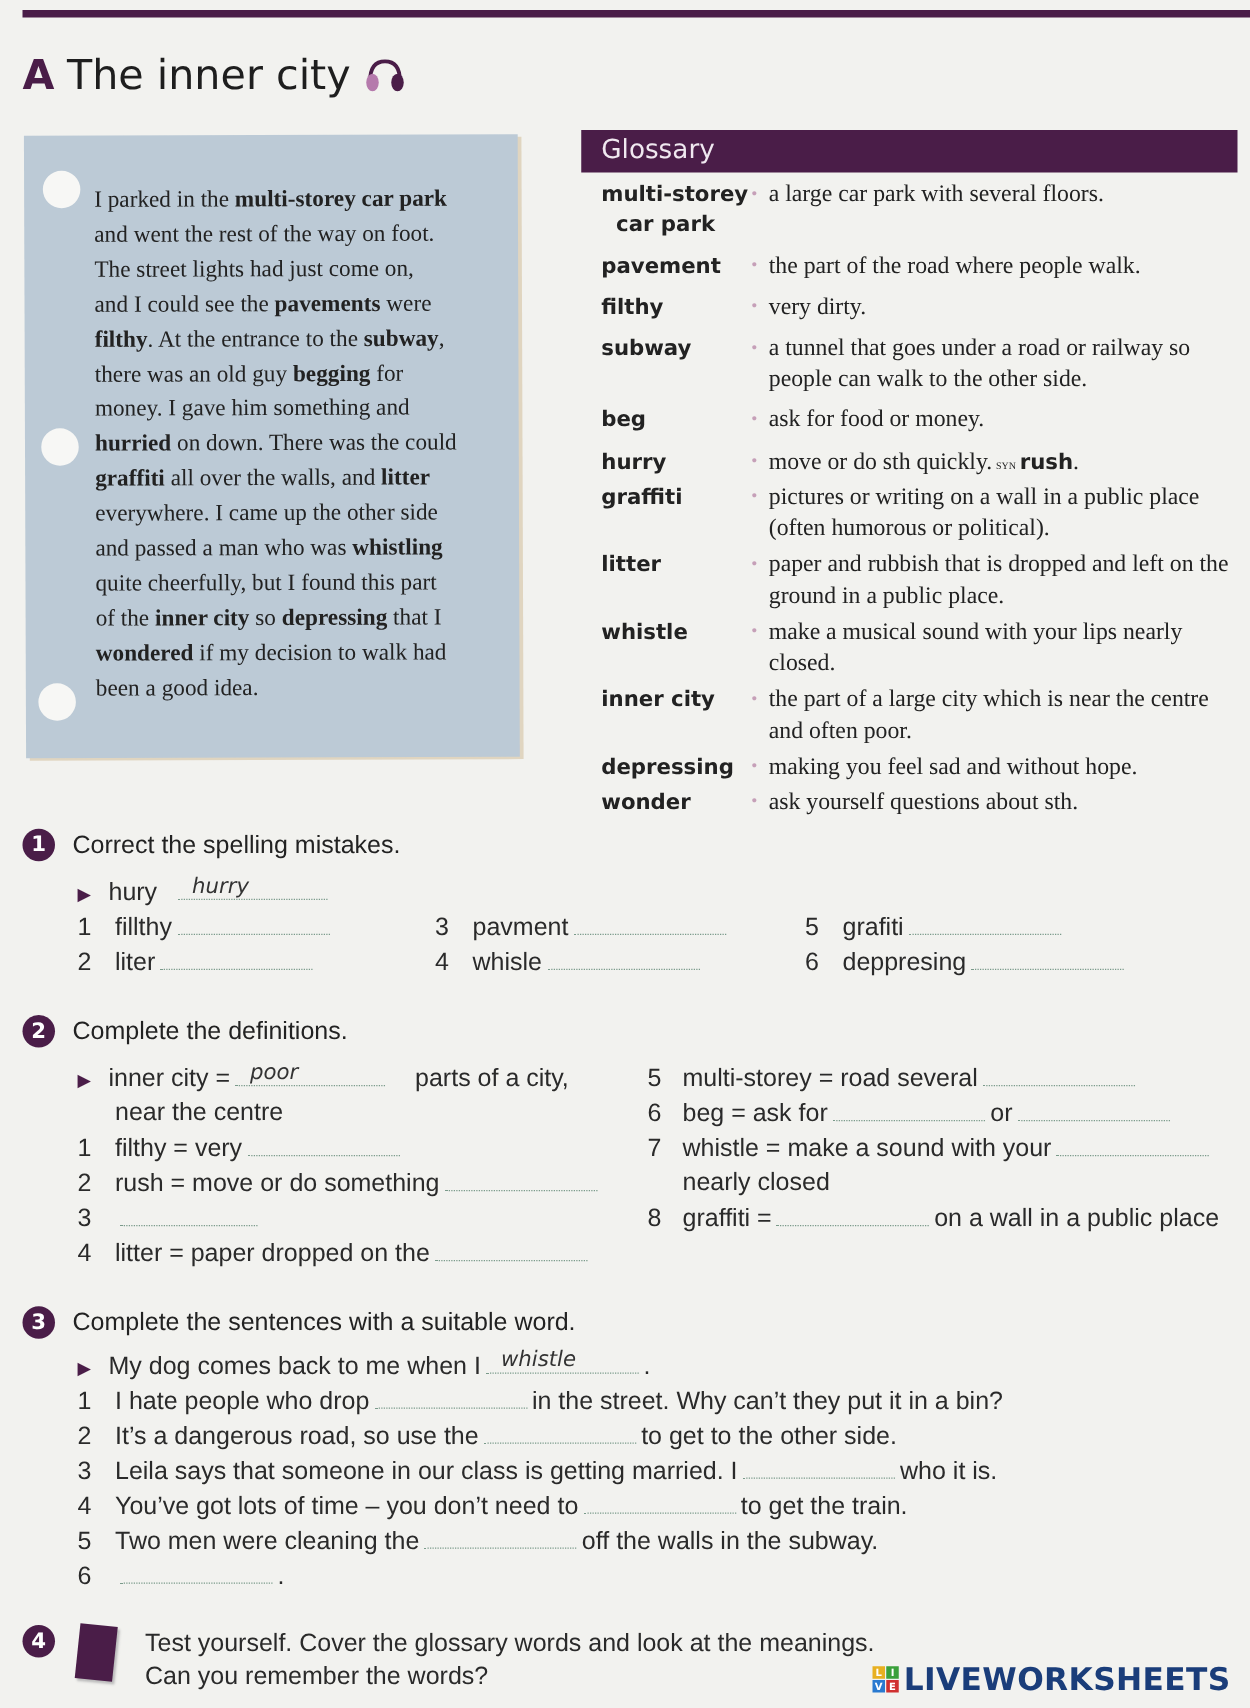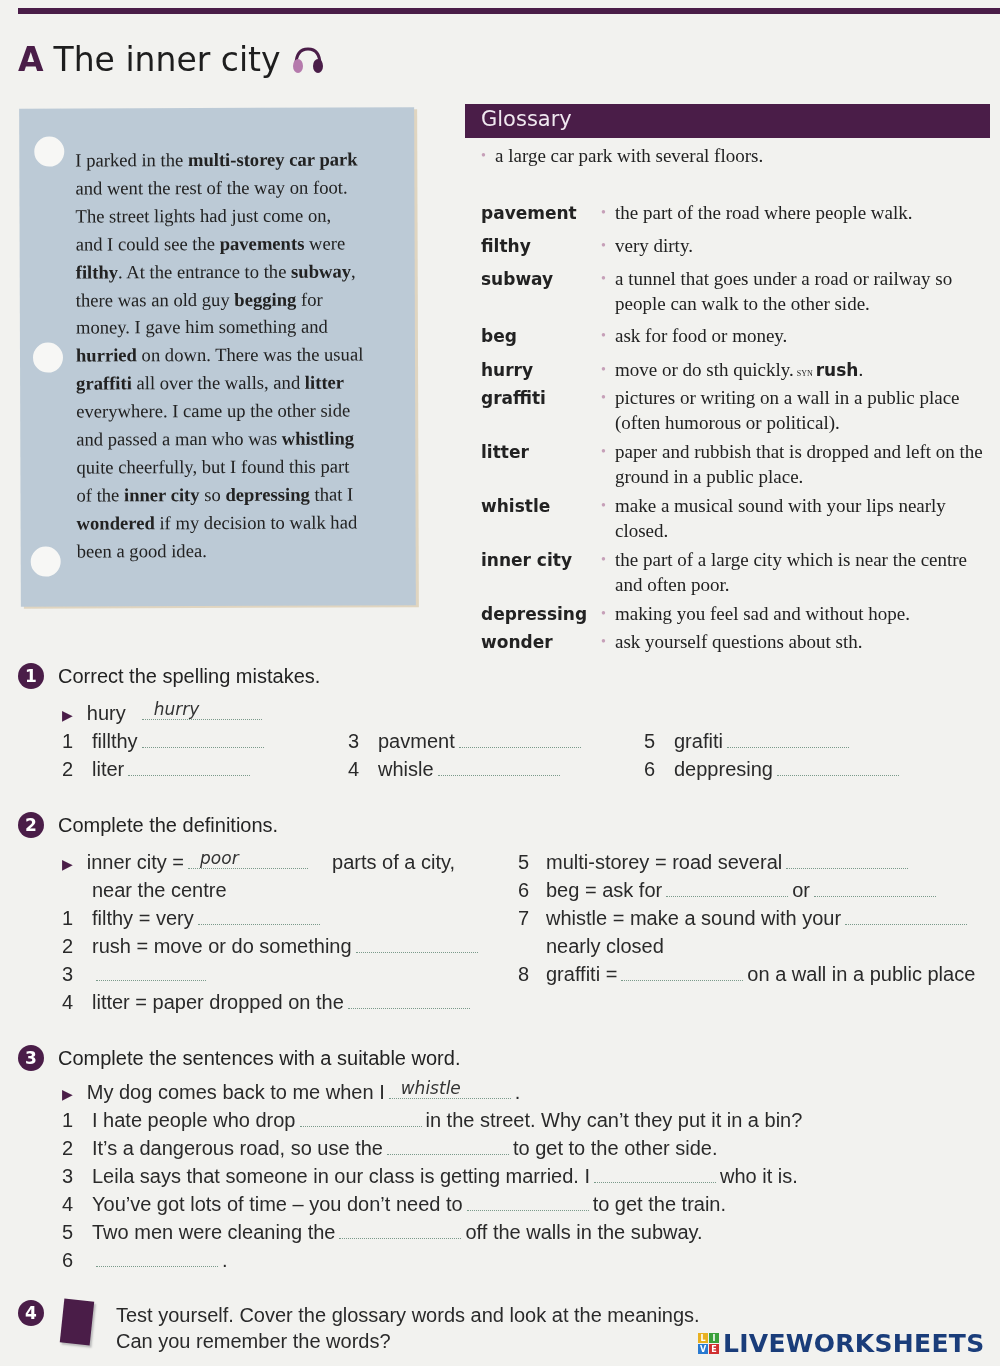--- a/index.html
+++ b/index.html
@@ -73,36 +73,38 @@
   <div class="hole" style="left:13px;top:234px"></div>
   <div class="hole" style="left:10px;top:438px"></div>
   <div class="note-text" id="passage">
       <div><span>I parked in the </span><b>multi-storey car park</b></div>
       <div><span>and went the rest of the way on foot.</span></div>
       <div><span>The street lights had just come on,</span></div>
       <div><span>and I could see the </span><b>pavements</b><span> were</span></div>
       <div><b>filthy</b><span>. At the entrance to the </span><b>subway</b><span>,</span></div>
       <div><span>there was an old guy </span><b>begging</b><span> for</span></div>
       <div><span>money. I gave him something and</span></div>
-      <div><b>hurried</b><span> on down. There was the usual</span></div>
+      <div><b>hurried</b><span> on down. There was the could</span></div>
       <div><b>graffiti</b><span> all over the walls, and </span><b>litter</b></div>
       <div><span>everywhere. I came up the other side</span></div>
       <div><span>and passed a man who was </span><b>whistling</b></div>
       <div><span>quite cheerfully, but I found this part</span></div>
       <div><span>of the </span><b>inner city</b><span> so </span><b>depressing</b><span> that I</span></div>
       <div><b>wondered</b><span> if my decision to walk had</span></div>
       <div><span>been a good idea.</span></div>
     </div>
 </div>
 
 <div class="glossary">
   <div class="glossary-header">Glossary</div>
 </div>
 <div id="gloss-rows">
     <div class="gloss-row" style="left: 481px; top: 144px;">
+      <div class="gloss-term" style="white-space: pre;">multi-storey
+  car park</div>
       <div class="gloss-def">a large car park with several floors.</div>
     </div>
     <div class="gloss-row" style="left: 481px; top: 201px;">
       <div class="gloss-term" style="white-space: pre;">pavement</div>
       <div class="gloss-def">the part of the road where people walk.</div>
     </div>
     <div class="gloss-row" style="left: 481px; top: 234px;">
       <div class="gloss-term" style="white-space: pre;">filthy</div>
       <div class="gloss-def">very dirty.</div>
     </div>

